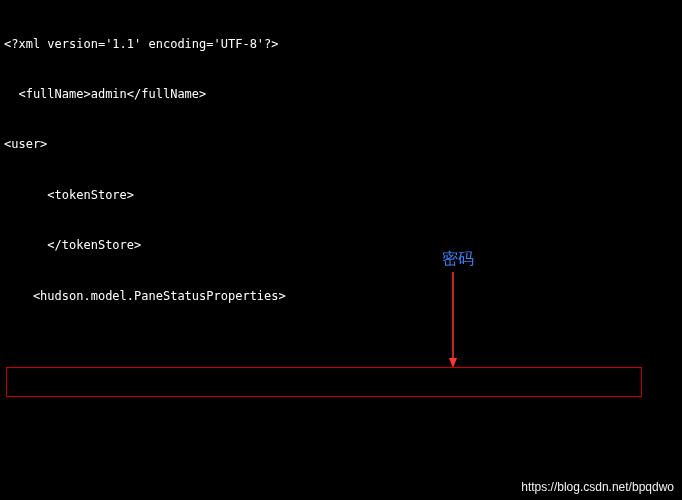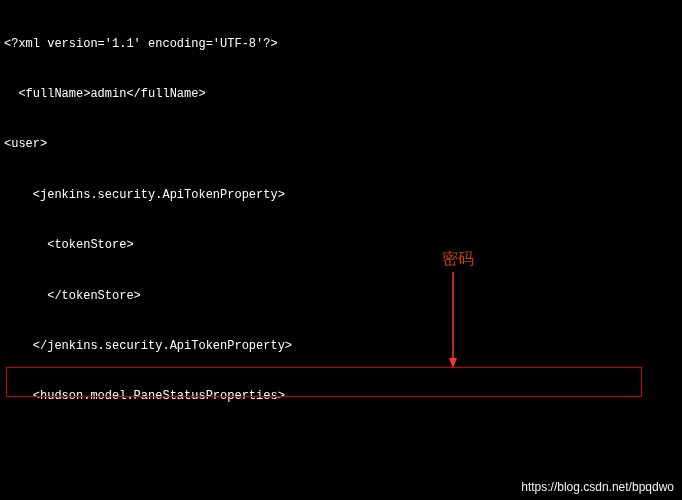--- a/index.html
+++ b/index.html
@@ -12,29 +12,29 @@
     width: 682px;
     height: 500px;
     overflow: hidden;
     position: relative;
   }
   .code-area {
     padding: 2px 4px;
     white-space: pre;
     position: relative;
   }
-  .line { display: block; font-family: Liberation Mono, monospace; }
+  .line { display: block; }
   .highlight-box {
     position: absolute;
     border: 1px solid #c00;
     pointer-events: none;
   }
   .annotation {
     position: absolute;
-    color: #c2410c;
+    color: #3b82f6;
     font-family: "Microsoft YaHei", sans-serif;
     font-size: 16px;
   }
   .arrow {
     position: absolute;
     pointer-events: none;
   }
   .arrow line { stroke: #f33; stroke-width: 1.5; }
   .arrow polygon { fill: #f33; }
   .watermark {
@@ -47,24 +47,22 @@
     opacity: 0.95;
   }
 </style>
 </head>
 <body>
 
 <div class="code-area">
   <span class="line">&lt;?xml version='1.1' encoding='UTF-8'?&gt;</span>
   <span class="line">  &lt;fullName&gt;admin&lt;/fullName&gt;</span>
   <span class="line">&lt;user&gt;</span>
-  <span class="line">    &lt;jenkins.security.ApiTokenProperty&gt;</span>
   <span class="line">      &lt;tokenStore&gt;</span>
   <span class="line">      &lt;/tokenStore&gt;</span>
-  <span class="line">    &lt;/jenkins.security.ApiTokenProperty&gt;</span>
   <span class="line">    &lt;hudson.model.PaneStatusProperties&gt;</span>
   
   
   
   
   
   
   
   
   

